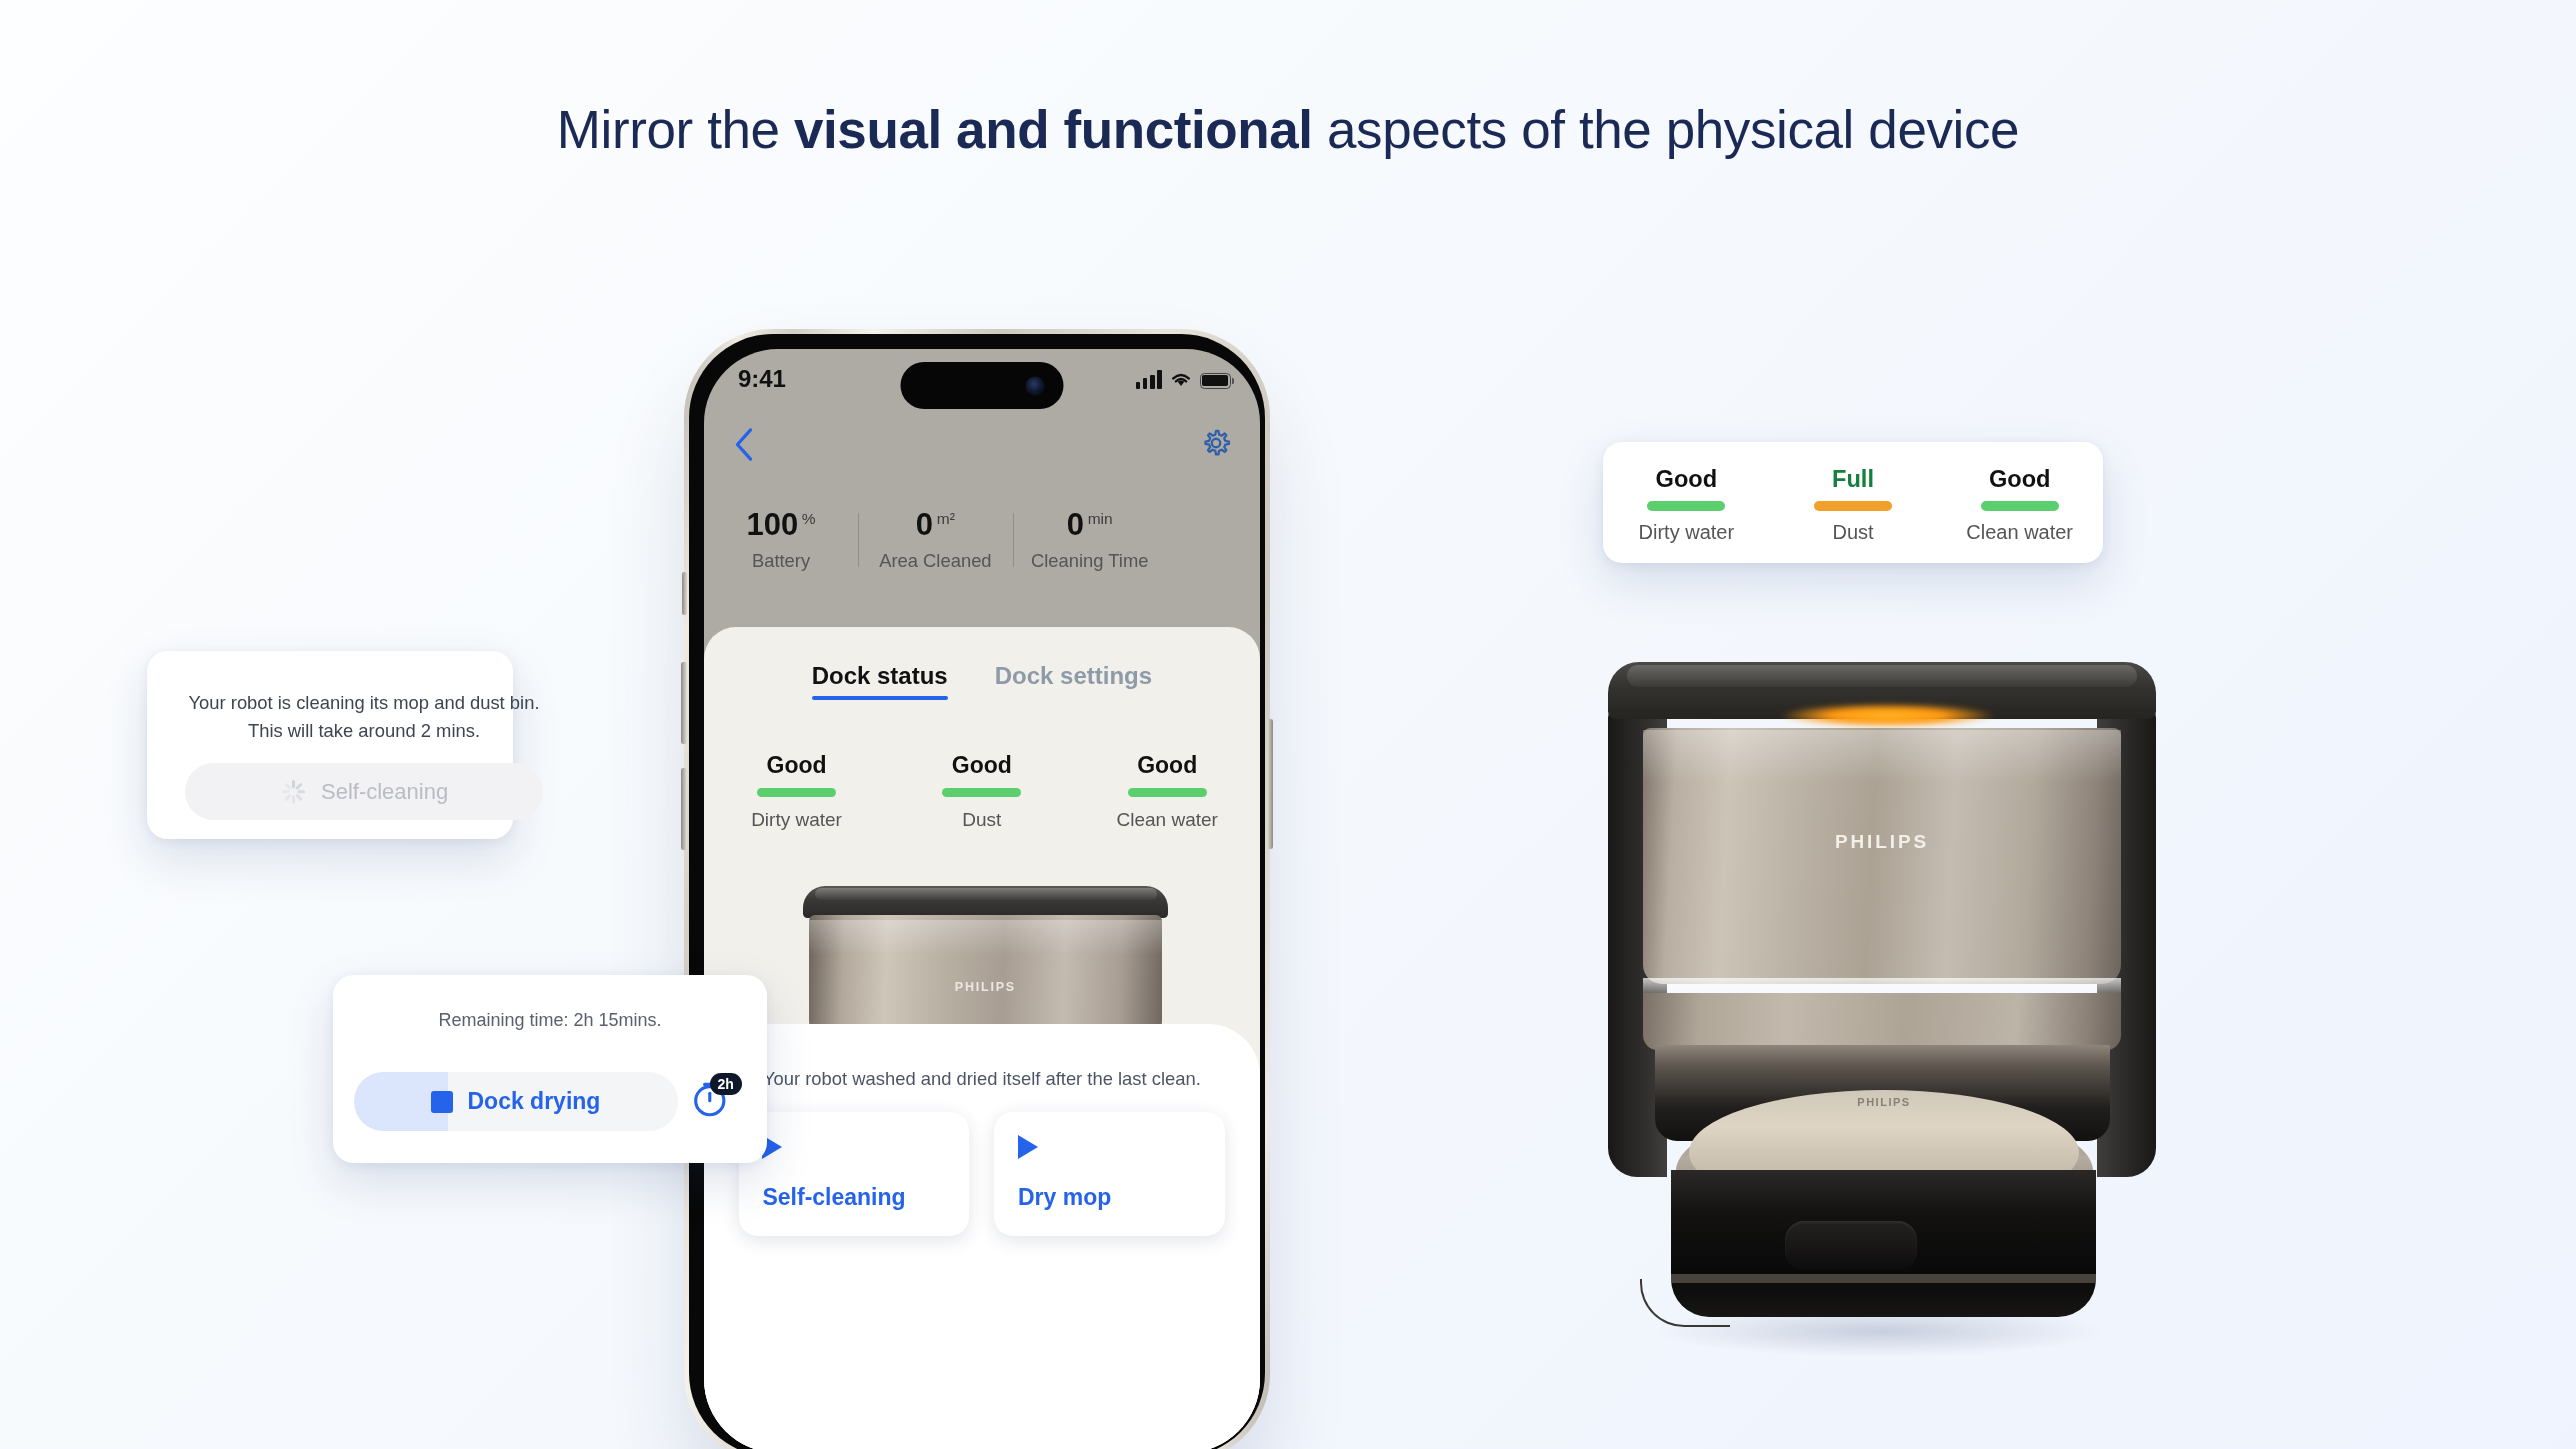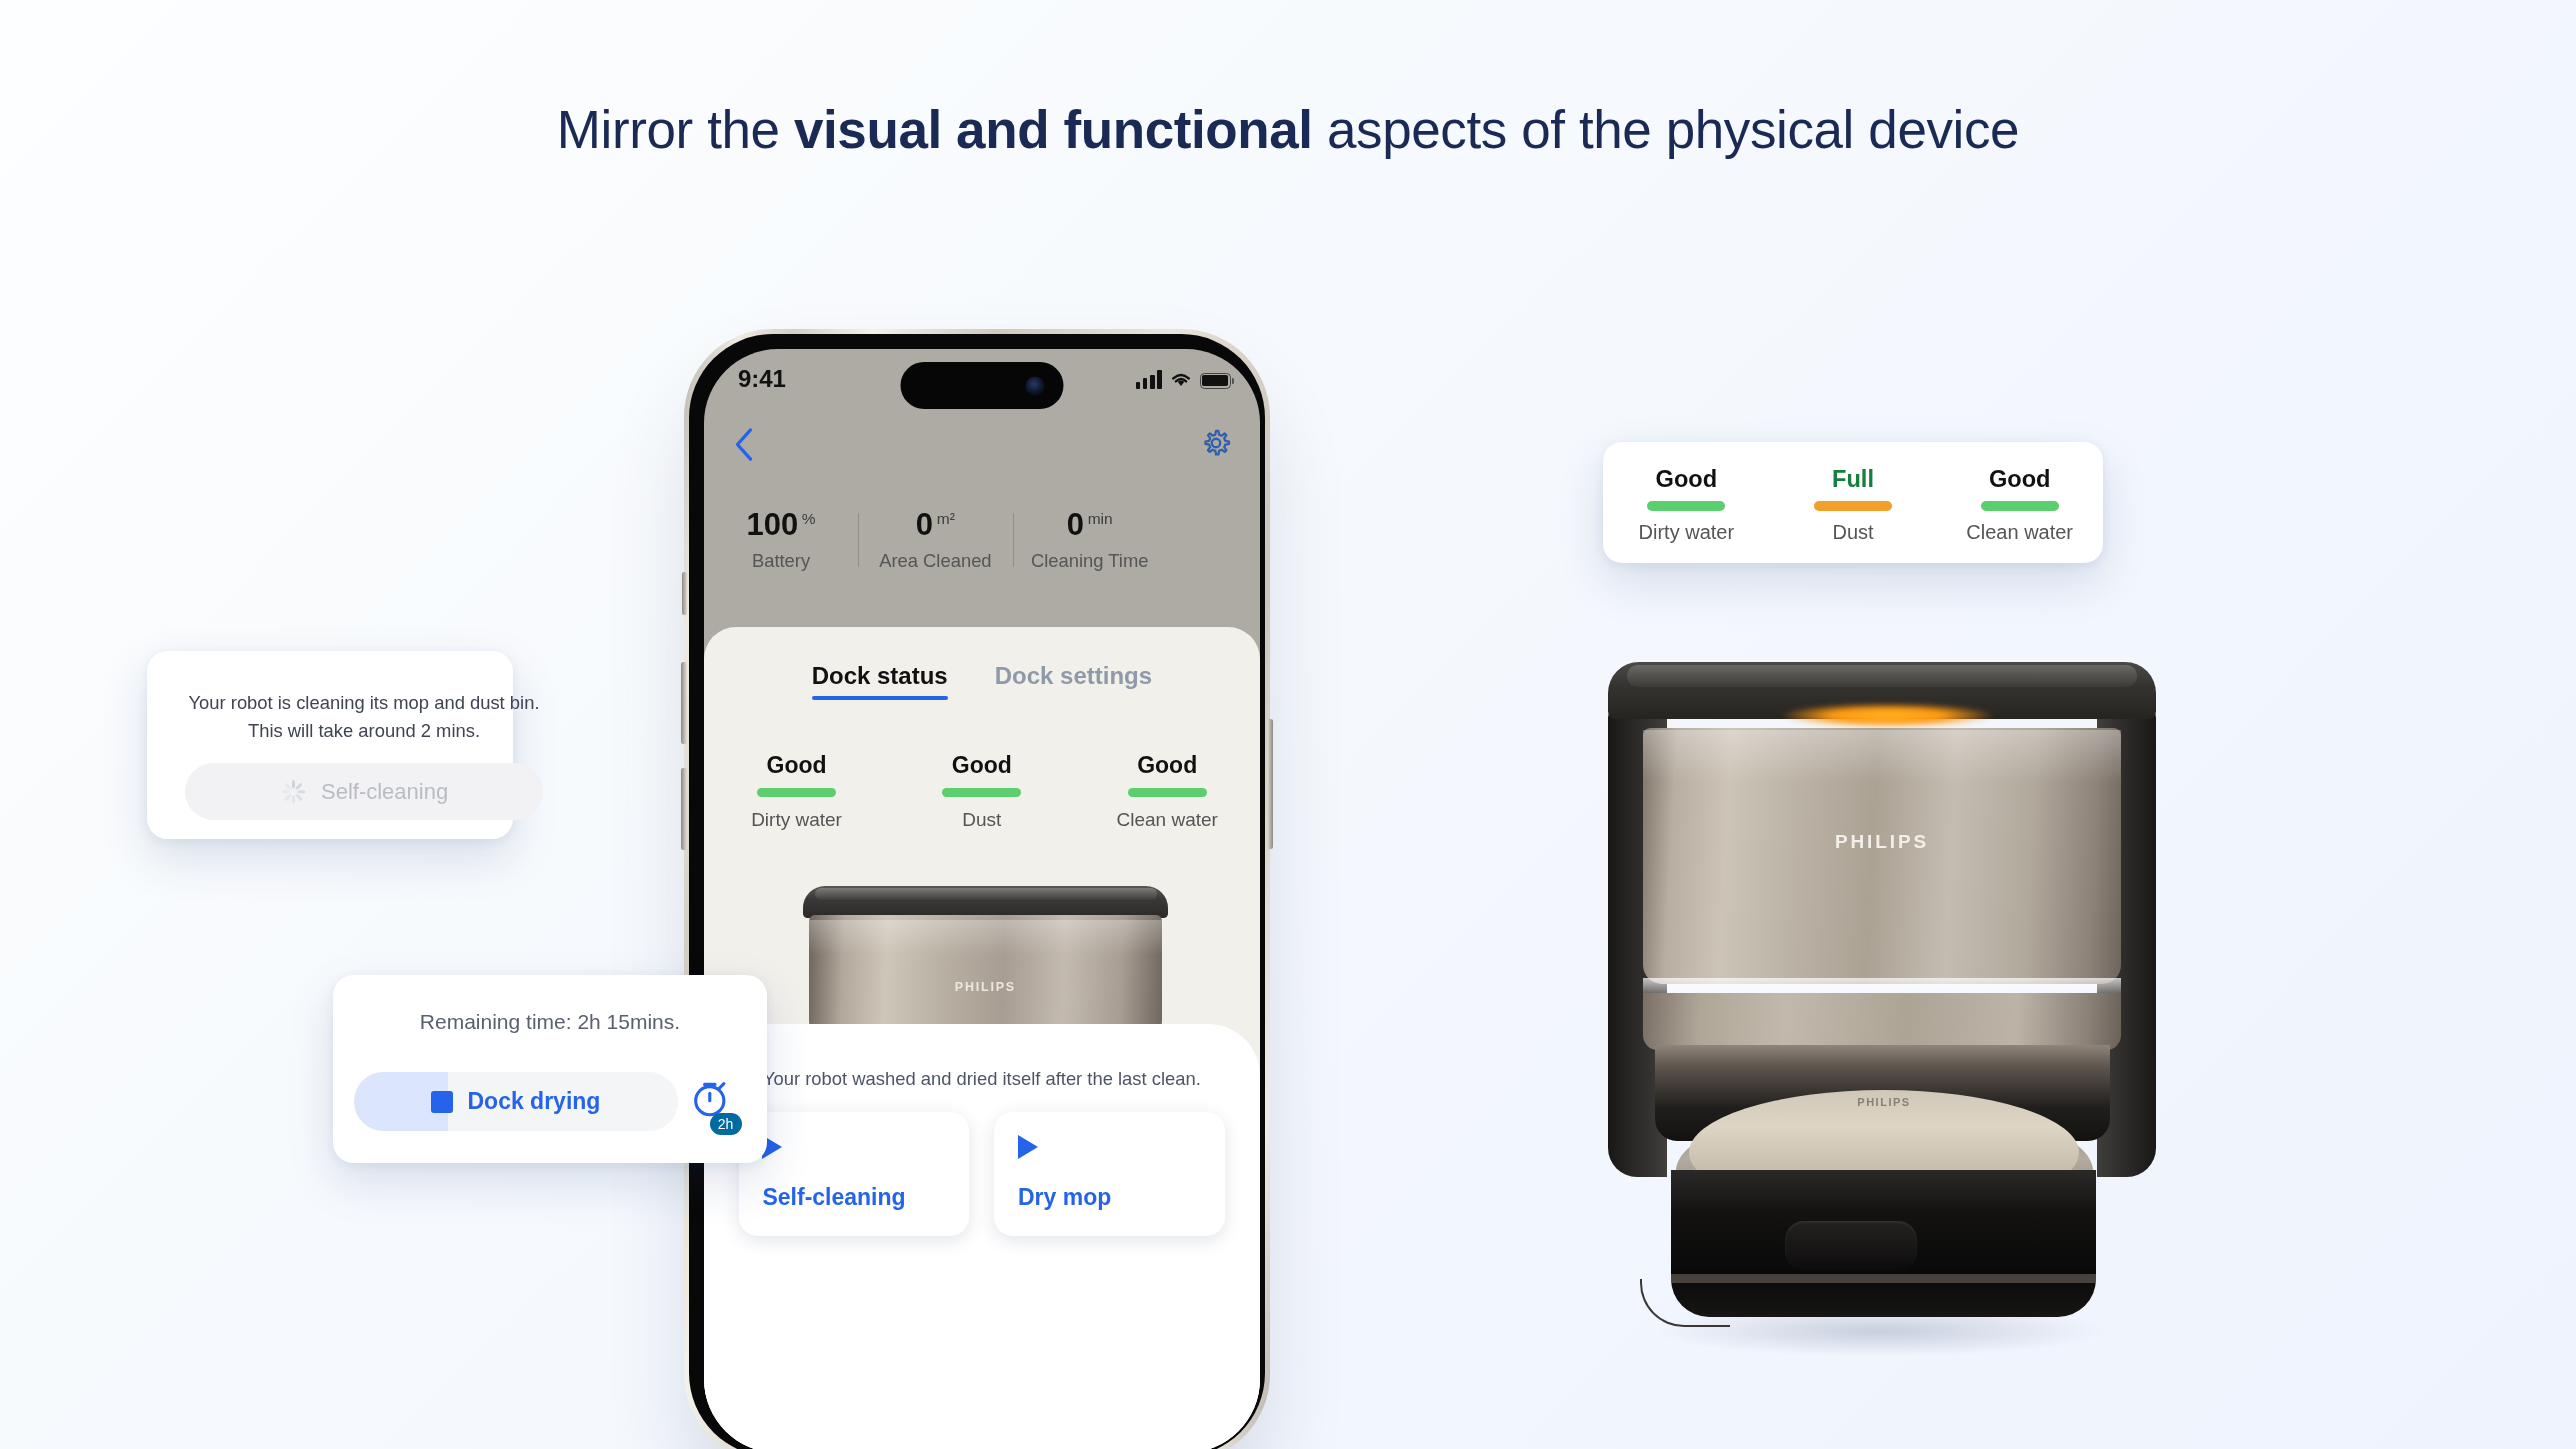--- a/index.html
+++ b/index.html
@@ -122,28 +122,28 @@
   
   .fcard{position:absolute;background:#fff;border-radius:20.6px;box-shadow:0 19px 47px rgba(30,55,110,.14), 0 2.9px 10.3px rgba(30,55,110,.07);}
   .card-selfclean{left:147px;top:651px;width:366px;height:188px;}
   .sc-txt{position:absolute;left:0;top:38px;width:434px;text-align:center;font-size:18.4px;line-height:1.5;color:#3f4451;}
   .sc-btn{position:absolute;left:38px;top:112px;width:358px;height:57px;border-radius:29px;background:#f2f2f4;display:flex;align-items:center;justify-content:center;gap:14.7px;}
   .sc-btn span{font-size:22px;font-weight:400;color:#b9bcc4;}
   .spinner{position:relative;width:26.5px;height:26.5px;}
   .spinner i{position:absolute;left:11.8px;top:1.5px;width:2.9px;height:8px;background:#cfd2d8;border-radius:1.5px;transform-origin:1.5px 11.8px;}
 
   .card-drying{left:333px;top:975px;width:434px;height:188px;}
-  .dr-txt{position:absolute;left:0;top:35px;width:434px;text-align:center;font-size:21px;color:#5a6070;}
+  .dr-txt{position:absolute;left:0;top:35px;width:434px;text-align:center;font-size:18px;color:#5a6070;}
   .dr-btn{position:absolute;left:20.6px;top:97px;width:324px;height:59px;border-radius:29px;background:#f4f5f7;overflow:hidden;}
   .dr-fill{position:absolute;left:0;top:0;width:94px;height:59px;background:#dbe5fb;border-radius:29px 0 0 29px;}
   .dr-inner{position:absolute;left:0;top:0;width:324px;height:59px;display:flex;align-items:center;justify-content:center;gap:14.7px;}
   .dr-sq{width:22px;height:22px;background:#2563eb;border-radius:2.9px;}
   .dr-lbl{font-size:23px;font-weight:700;color:#2563eb;}
   .timer-wrap{position:absolute;left:356px;top:99px;width:59px;height:56px;}
-  .badge-2h{position:absolute;left:20.6px;top:-1.5px;min-width:32px;height:22px;border-radius:11px;background:#0369a1;color:#fff;font-size:14px;font-weight:400;display:flex;align-items:center;justify-content:center;padding:0 5.9px;box-sizing:border-box;margin-top:40px;}
+  .badge-2h{position:absolute;left:20.6px;top:-1.5px;min-width:32px;height:22px;border-radius:11px;background:#0f172a;color:#fff;font-size:14px;font-weight:700;display:flex;align-items:center;justify-content:center;padding:0 5.9px;box-sizing:border-box;}
 
   
   .card-right{left:1603px;top:442px;width:500px;height:121px;border-radius:19px;}
   .cr-grid{position:absolute;left:0;top:23.6px;width:500px;display:flex;}
   .cr-cell{flex:1;text-align:center;}
   .cr-val{font-size:23.6px;font-weight:700;color:#111;}
   .cr-val.warn{color:#15803d;}
   .cr-bar{width:78px;height:9.6px;border-radius:5.2px;background:#5bcf6e;margin:8.8px auto 0;}
   .cr-bar.warn{background:#f0a02b;}
   .cr-lbl{font-size:20px;color:#555;margin-top:10.3px;}

